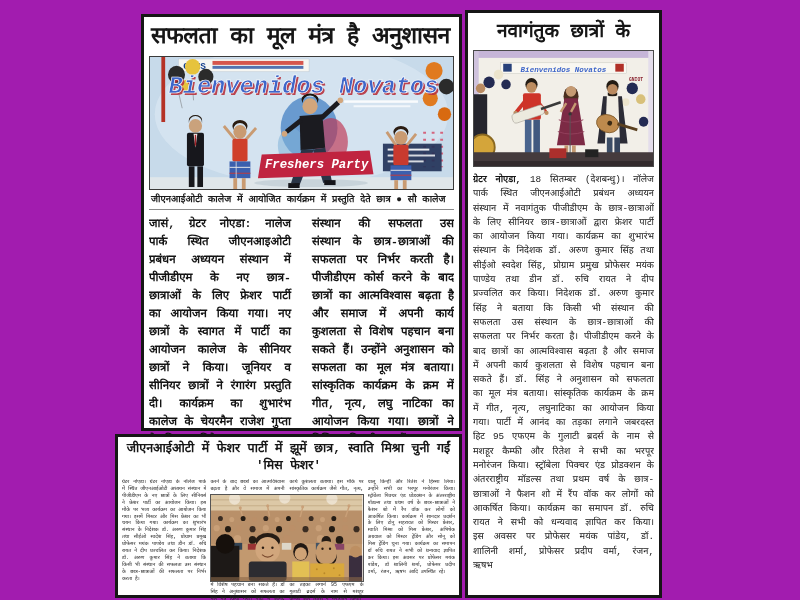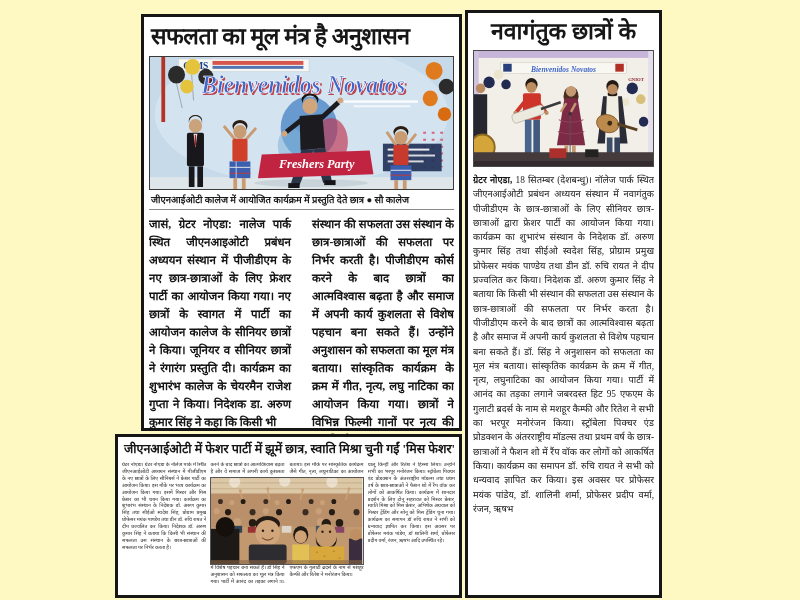--- a/index.html
+++ b/index.html
@@ -1,38 +1,38 @@
 <!DOCTYPE html>
 <html><head>
 <meta charset="utf-8">
 <style>
   html,body{margin:0;padding:0;background:#ffffff;}
-  #canvas{position:relative;width:800px;height:600px;background:#fef9c3;overflow:hidden;
-          font-family:Liberation Serif, serif;color:#161616;}
+  #canvas{position:relative;width:800px;height:600px;background:#a21caf;overflow:hidden;
+          font-family:Liberation Mono, monospace;color:#161616;}
   .clip{position:absolute;background:#ffffff;border:3px solid #161616;box-sizing:border-box;}
 
   
   #a1{left:141px;top:14px;width:321px;height:417px;padding:2px 5px;}
   .a1-headline{font-size:23px;font-weight:700;line-height:34px;letter-spacing:-0.5px;padding:1px 2px 2px;white-space:nowrap;}
   .a1-photo{display:block;width:100%;height:134px;border:1px solid #3a3a3a;box-sizing:border-box;}
   .a1-caption{font-size:9.5px;font-weight:700;line-height:12px;padding:4px 2px 3px;border-bottom:1px solid #8a8a8a;color:#1c1c1c;}
   .a1-body{display:flex;gap:21px;margin-top:5px;font-size:11.5px;line-height:18px;text-align:justify;font-weight:600;color:#141414;height:225px;overflow:hidden;}
   .a1-col{width:50%;}
   .a1-body p{margin:0;}
 
   
   #a2{left:465px;top:10px;width:197px;height:588px;padding:3px 5px;}
-  .a2-headline{text-align:center;font-size:23px;font-weight:700;line-height:26px;padding:3px 0 5px;}
+  .a2-headline{text-align:center;font-size:19px;font-weight:700;line-height:26px;padding:3px 0 5px;}
   .a2-photo{display:block;width:100%;height:117px;border:1px solid #4a4a4a;box-sizing:border-box;}
   .a2-body{margin-top:6px;font-size:9.3px;line-height:14.3px;text-align:justify;color:#191919;height:420px;overflow:hidden;}
   .a2-body strong{font-weight:700;}
 
   
   #a3{left:115px;top:434px;width:347px;height:164px;padding:2px 4px;}
-  .a3-headline{text-align:right;font-size:12.5px;font-weight:700;line-height:17px;padding:2px 0 3px;}
+  .a3-headline{text-align:center;font-size:12.5px;font-weight:700;line-height:17px;padding:2px 0 3px;}
   .a3-body{display:flex;gap:4px;margin-top:1px;font-size:5px;line-height:6.9px;text-align:justify;color:#262626;height:132px;overflow:hidden;}
   .a3-col1{width:86px;overflow:hidden;}
   .a3-mid{width:156px;display:flex;flex-direction:column;}
   .a3-mid-top{column-count:2;column-gap:5px;height:15px;overflow:hidden;margin-bottom:1px;}
   .a3-photo{display:block;width:100%;height:88px;border:1px solid #555;box-sizing:border-box;}
   .a3-mid-bottom{column-count:2;column-gap:5px;height:24px;overflow:hidden;margin-top:1px;}
   .a3-col4{width:89px;overflow:hidden;}
   .a3-body p{margin:0;}
 </style>
 </head>

